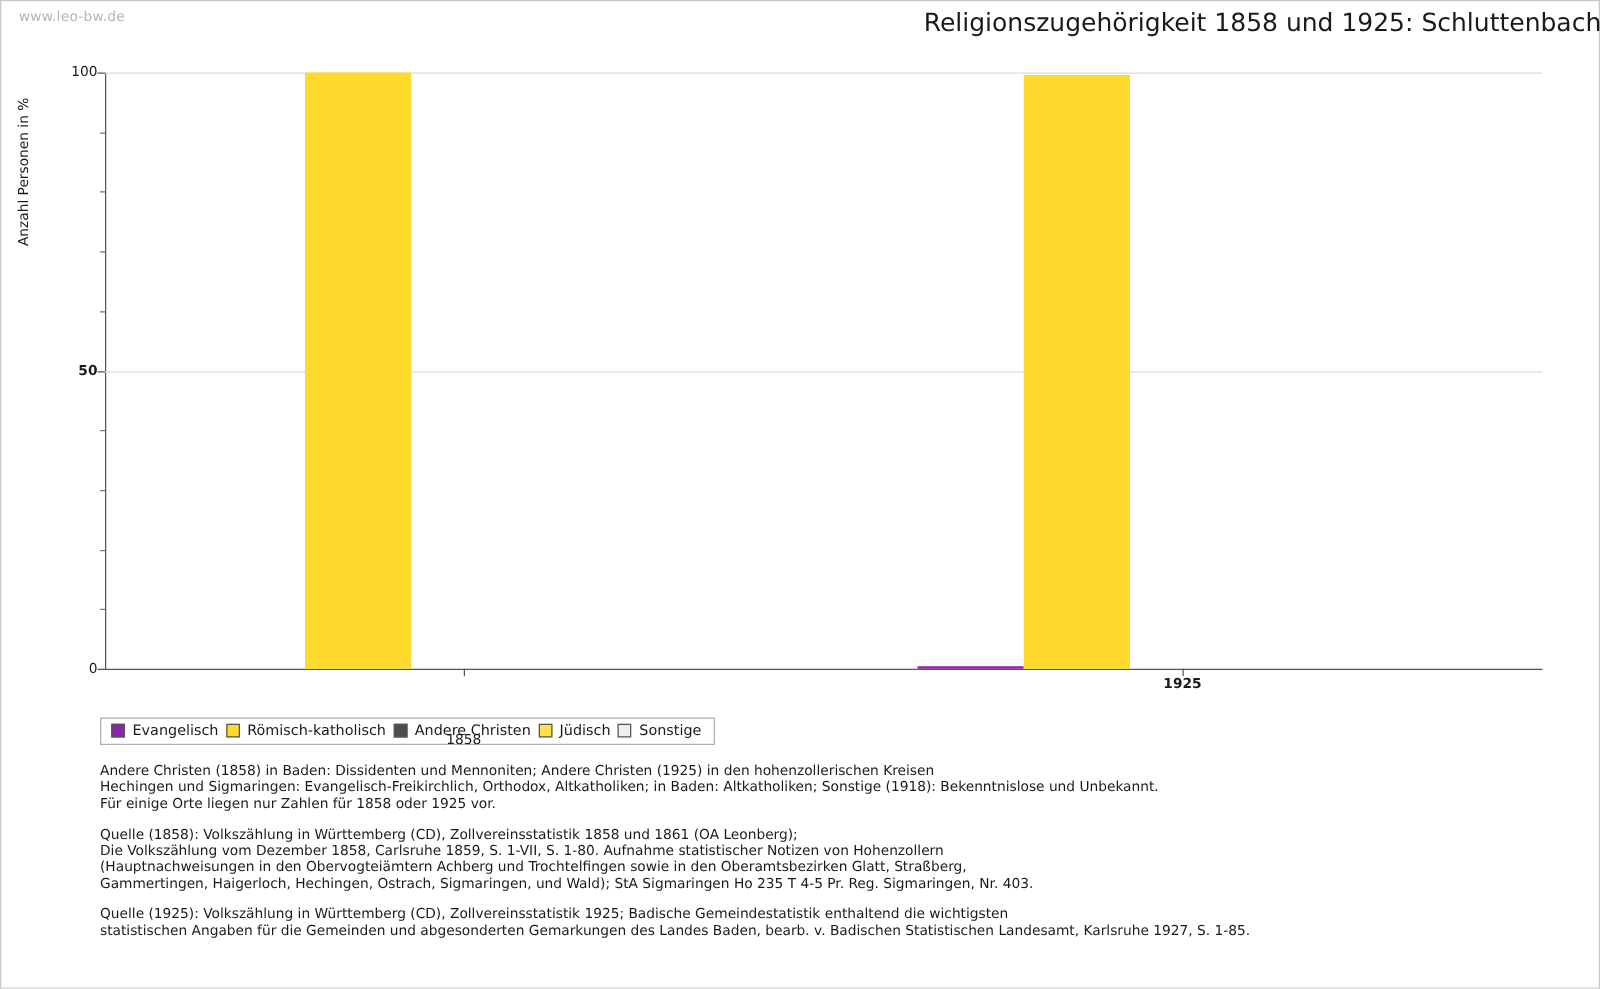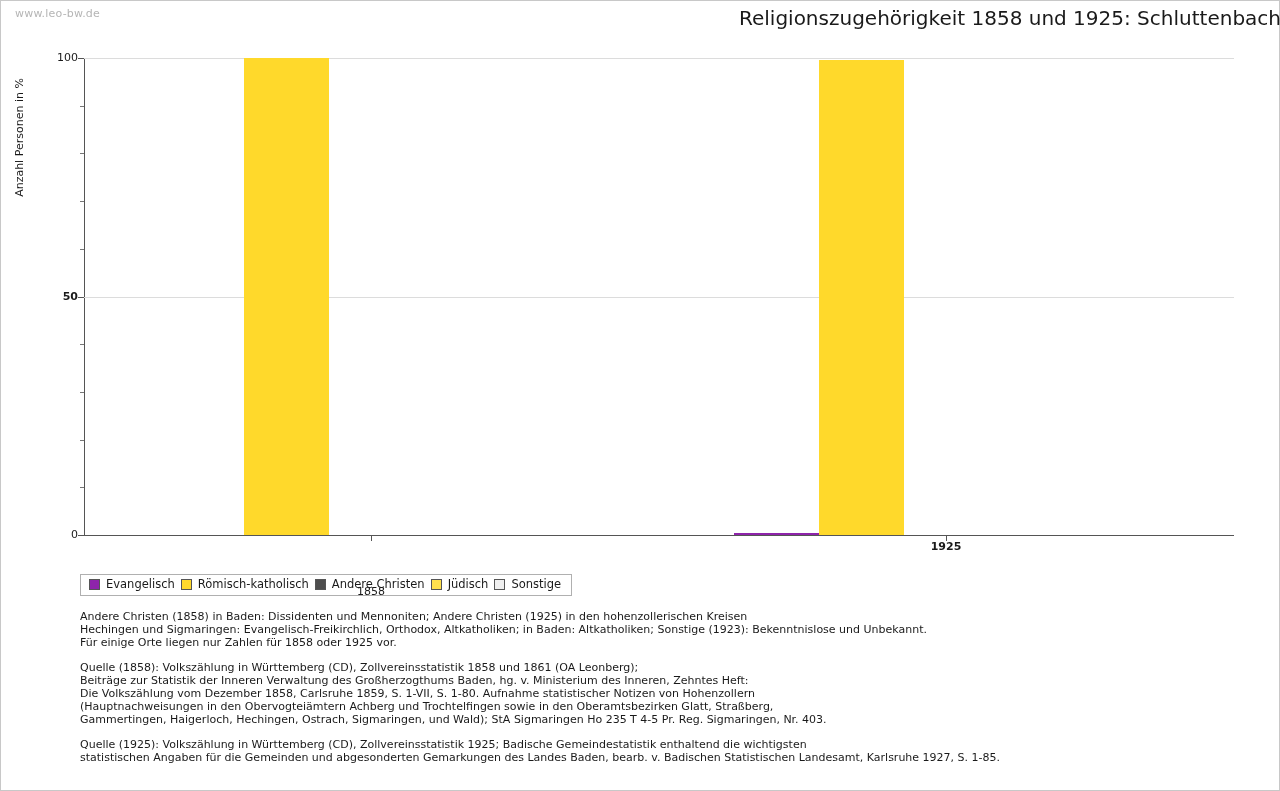--- a/index.html
+++ b/index.html
@@ -222,26 +222,25 @@
       </div>
       <div class="legend-item">
         <span class="swatch" style="background: rgb(239, 239, 239);"></span>
         <span>Sonstige</span>
       </div>
     </div>
 
   <div class="notes">
     <p id="nb1">
         <span class="line">Andere Christen (1858) in Baden: Dissidenten und Mennoniten; Andere Christen (1925) in den hohenzollerischen Kreisen</span>
-        <span class="line">Hechingen und Sigmaringen: Evangelisch-Freikirchlich, Orthodox, Altkatholiken; in Baden: Altkatholiken; Sonstige (1923): Bekenntnislose und Unbekannt.</span>
+        <span class="line">Hechingen und Sigmaringen: Evangelisch-Freikirchlich, Orthodox, Altkatholiken; in Baden: Altkatholiken; Sonstige (1918): Bekenntnislose und Unbekannt.</span>
         <span class="line">Für einige Orte liegen nur Zahlen für 1858 oder 1925 vor.</span>
       </p>
     <p id="nb2">
         <span class="line">Quelle (1858): Volkszählung in Württemberg (CD), Zollvereinsstatistik 1858 und 1861 (OA Leonberg);</span>
-        <span class="line">Beiträge zur Statistik der Inneren Verwaltung des Großherzogthums Baden, hg. v. Ministerium des Inneren, Zehntes Heft:</span>
         <span class="line">Die Volkszählung vom Dezember 1858, Carlsruhe 1859, S. 1-VII, S. 1-80. Aufnahme statistischer Notizen von Hohenzollern</span>
         <span class="line">(Hauptnachweisungen in den Obervogteiämtern Achberg und Trochtelfingen sowie in den Oberamtsbezirken Glatt, Straßberg,</span>
         <span class="line">Gammertingen, Haigerloch, Hechingen, Ostrach, Sigmaringen, und Wald); StA Sigmaringen Ho 235 T 4-5 Pr. Reg. Sigmaringen, Nr. 403.</span>
       </p>
     <p id="nb3">
         <span class="line">Quelle (1925): Volkszählung in Württemberg (CD), Zollvereinsstatistik 1925; Badische Gemeindestatistik enthaltend die wichtigsten</span>
         <span class="line">statistischen Angaben für die Gemeinden und abgesonderten Gemarkungen des Landes Baden, bearb. v. Badischen Statistischen Landesamt, Karlsruhe 1927, S. 1-85.</span>
       </p>
   </div>
 

